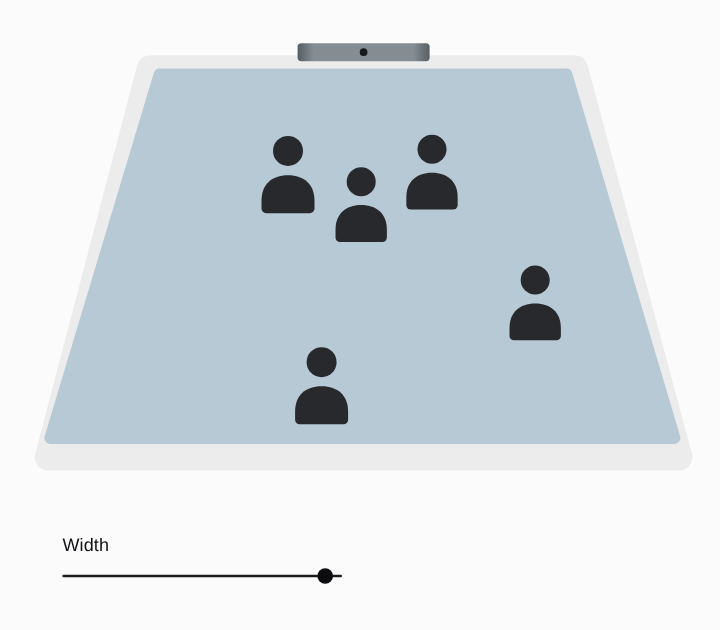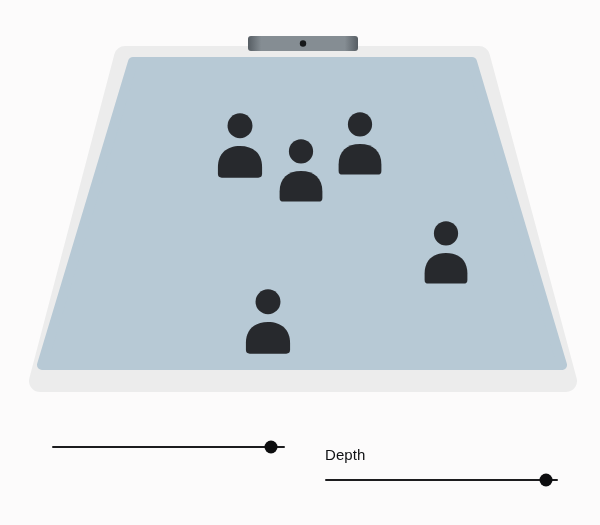--- a/index.html
+++ b/index.html
@@ -92,24 +92,19 @@
 
     <g>
       <rect x="248" y="36" width="110" height="15" rx="3" fill="url(#barGrad)"></rect>
       <circle cx="303" cy="43.5" r="3.2" fill="#16181a"></circle>
     </g>
   </svg>
 </div>
 
 <div class="controls">
   <div class="slider-group width">
+    <div class="slider-label">Width</div>
     <div class="slider-track">
       <div class="slider-handle" style="left: 94%;"></div>
     </div>
   </div>
 
-  <div class="slider-group depth">
-    <div class="slider-label">Depth</div>
-    <div class="slider-track">
-      <div class="slider-handle" style="left: 95%;"></div>
-    </div>
-  </div>
 </div>
 
 </body></html>

